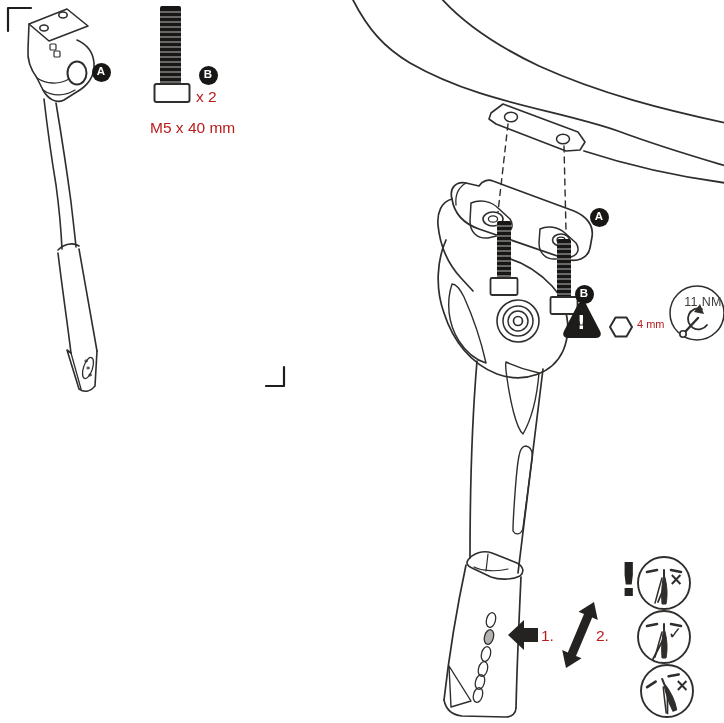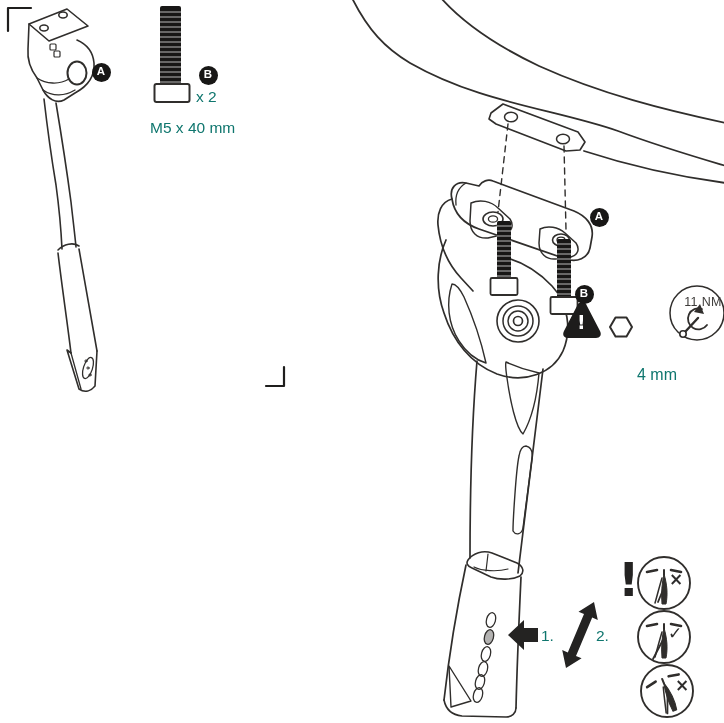--- a/index.html
+++ b/index.html
@@ -8,23 +8,23 @@
     font-family:"Liberation Sans",sans-serif;overflow:hidden;
   }
   .layer{position:absolute;inset:0;}
   svg{display:block;}
   .badge{
     position:absolute;width:19px;height:19px;border-radius:50%;
     background:#181716;color:#ffffff;font-size:11.5px;font-weight:bold;
     display:flex;align-items:center;justify-content:center;line-height:1;
   }
   .label{
-    position:absolute;color:#0f766e;font-size:15.5px;line-height:1.1;white-space:nowrap;
-  }
-  .label.small{font-size:16px;margin-top:48px;}
+    position:absolute;color:#b91c1c;font-size:15.5px;line-height:1.1;white-space:nowrap;
+  }
+  .label.small{font-size:11px;}
   .label.torque{font-size:12.5px;color:#3e3c3a;width:62px;text-align:center;letter-spacing:.3px;}
   .mark{
     position:absolute;color:#2e2d2c;font-size:17px;font-weight:bold;line-height:1;
     font-family:"DejaVu Sans",sans-serif;
   }
   .alert-bang{
     position:absolute;color:#242322;font-size:47px;font-weight:900;line-height:.8;
     font-family:"DejaVu Sans",sans-serif;
   }
   .tri-bang{

